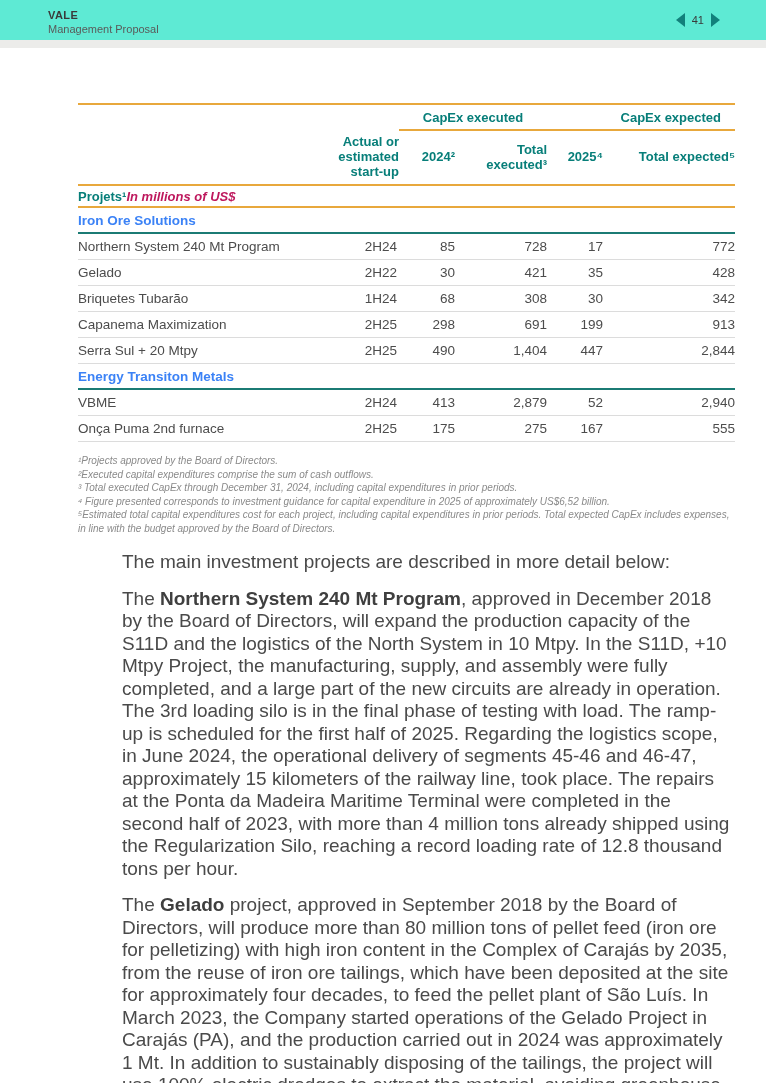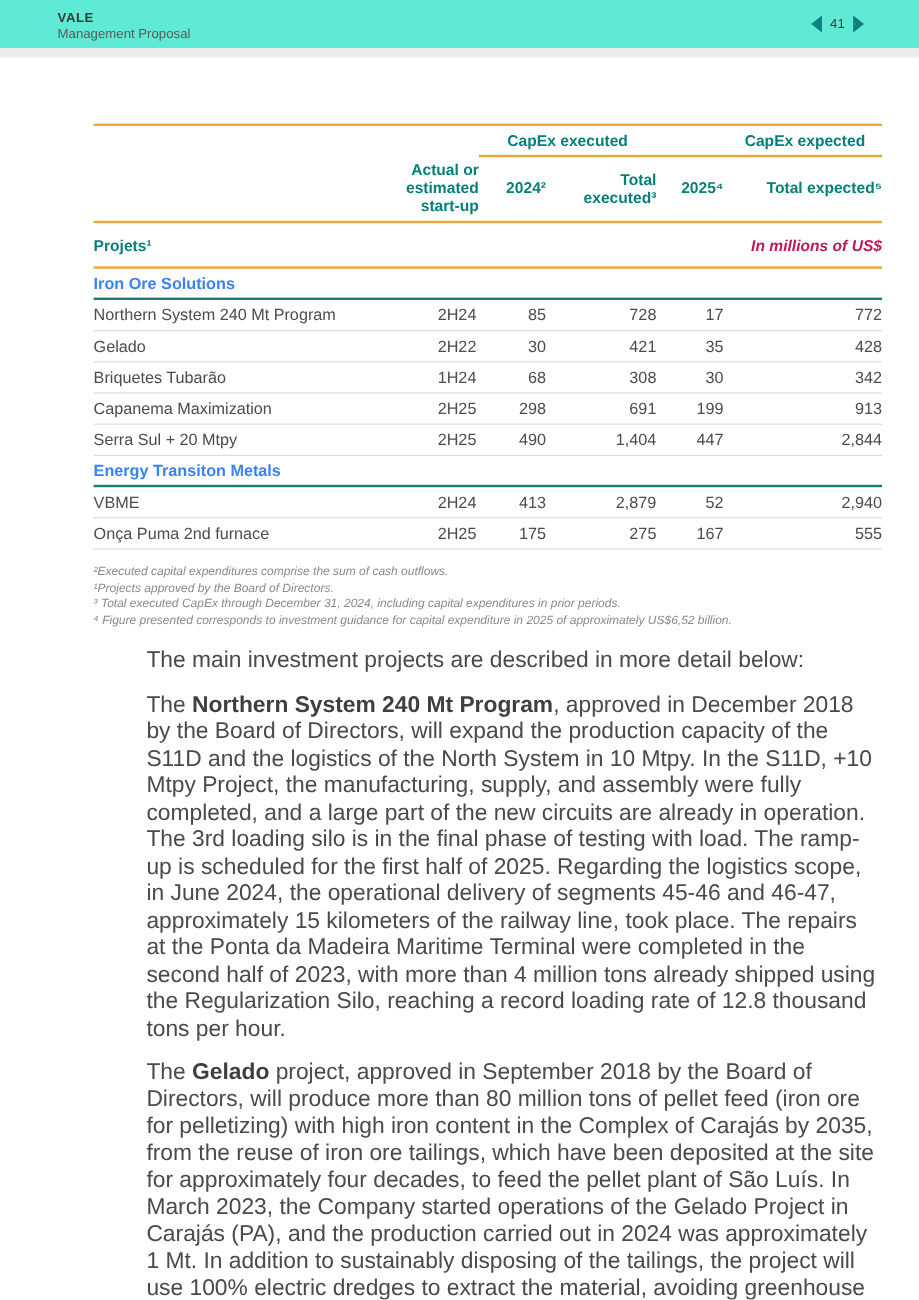--- a/index.html
+++ b/index.html
@@ -35,21 +35,21 @@
   .gh { font-weight:bold; color:#077E79; }
   .gh.executed { width:148px; text-align:center; }
   .gh.expected { width:188px; text-align:right; padding-right:14px; }
   .cols-row { display:flex; align-items:center; min-height:47px; padding:3px 0 5px; }
   .ch { font-weight:bold; color:#077E79; text-align:right; white-space:pre-line; line-height:15px; }
   .ch.c1 { width:321px; }
   .ch.c2 { width:56px; }
   .ch.c3 { width:92px; }
   .ch.c4 { width:56px; }
   .ch.c5 { width:132px; }
-  .units-row { display:flex; justify-content:space-between; align-items:center; height:40px; border-top:2px solid #E8A83C; border-bottom:2px solid #E8A83C; }
+  .units-row { display:flex; align-items:center; height:24px; border-top:2px solid #E8A83C; border-bottom:2px solid #E8A83C; }
   .row-label-header { font-weight:bold; color:#077E79; }
   .units-label { font-weight:bold; font-style:italic; color:#be185d; }
 
   .section-row { height:26px; display:flex; align-items:center; font-weight:bold; font-size:13.5px; color:#3b82f6; border-bottom:2px solid #1B7B74; }
   .data-row { display:flex; align-items:center; height:26px; border-bottom:1px solid #DCDCDC; font-size:13.5px; color:#4c4c4c; }
   .cell { text-align:right; }
   .cell.project { width:260px; text-align:left; }
   .cell.startup { width:61px; padding-right:2px; }
   .cell.y2024   { width:56px; }
   .cell.texec   { width:92px; }
@@ -160,23 +160,24 @@
           <div class="cell startup">2H25</div>
           <div class="cell y2024">175</div>
           <div class="cell texec">275</div>
           <div class="cell y2025">167</div>
           <div class="cell texp">555</div>
         </div>
       </div>
   </div>
 
   <div class="footnotes">
+    <div>¹Projects approved by the Board of Directors.</div>
     <div>²Executed capital expenditures comprise the sum of cash outflows.</div>
-    <div>¹Projects approved by the Board of Directors.</div>
     <div>³ Total executed CapEx through December 31, 2024, including capital expenditures in prior periods.</div>
     <div>⁴ Figure presented corresponds to investment guidance for capital expenditure in 2025 of approximately US$6,52 billion.</div>
+    <div>⁵Estimated total capital expenditures cost for each project, including capital expenditures in prior periods. Total expected CapEx includes expenses, in line with the budget approved by the Board of Directors.</div>
   </div>
 
   <p class="body-paragraph first"><span>The main investment projects are described in more detail below:</span></p>
   <p class="body-paragraph"><span>The </span><strong>Northern System 240 Mt Program</strong><span>, approved in December 2018 by the Board of Directors, will expand the production capacity of the S11D and the logistics of the North System in 10 Mtpy. In the S11D, +10 Mtpy Project, the manufacturing, supply, and assembly were fully completed, and a large part of the new circuits are already in operation. The 3rd loading silo is in the final phase of testing with load. The ramp-up is scheduled for the first half of 2025. Regarding the logistics scope, in June 2024, the operational delivery of segments 45-46 and 46-47, approximately 15 kilometers of the railway line, took place. The repairs at the Ponta da Madeira Maritime Terminal were completed in the second half of 2023, with more than 4 million tons already shipped using the Regularization Silo, reaching a record loading rate of 12.8 thousand tons per hour.</span></p>
   <p class="body-paragraph"><span>The </span><strong>Gelado</strong><span> project, approved in September 2018 by the Board of Directors, will produce more than 80 million tons of pellet feed (iron ore for pelletizing) with high iron content in the Complex of Carajás by 2035, from the reuse of iron ore tailings, which have been deposited at the site for approximately four decades, to feed the pellet plant of São Luís. In March 2023, the Company started operations of the Gelado Project in Carajás (PA), and the production carried out in 2024 was approximately 1 Mt. In addition to sustainably disposing of the tailings, the project will use 100% electric dredges to extract the material, avoiding greenhouse gas emissions. The final product is sent to the pelletizing plant in São Luiz (MA), and due to the high quality of the pellets manufactured on site, Vale steel customers can reduce their carbon emissions compared to using lower quality products. As of December 31, 2024, the Company had a balance of R$1,906 million (2023: R$1,888 million) in fixed assets related to the Gelado Project.</span></p>
 
 </div>
 
 </body></html>

